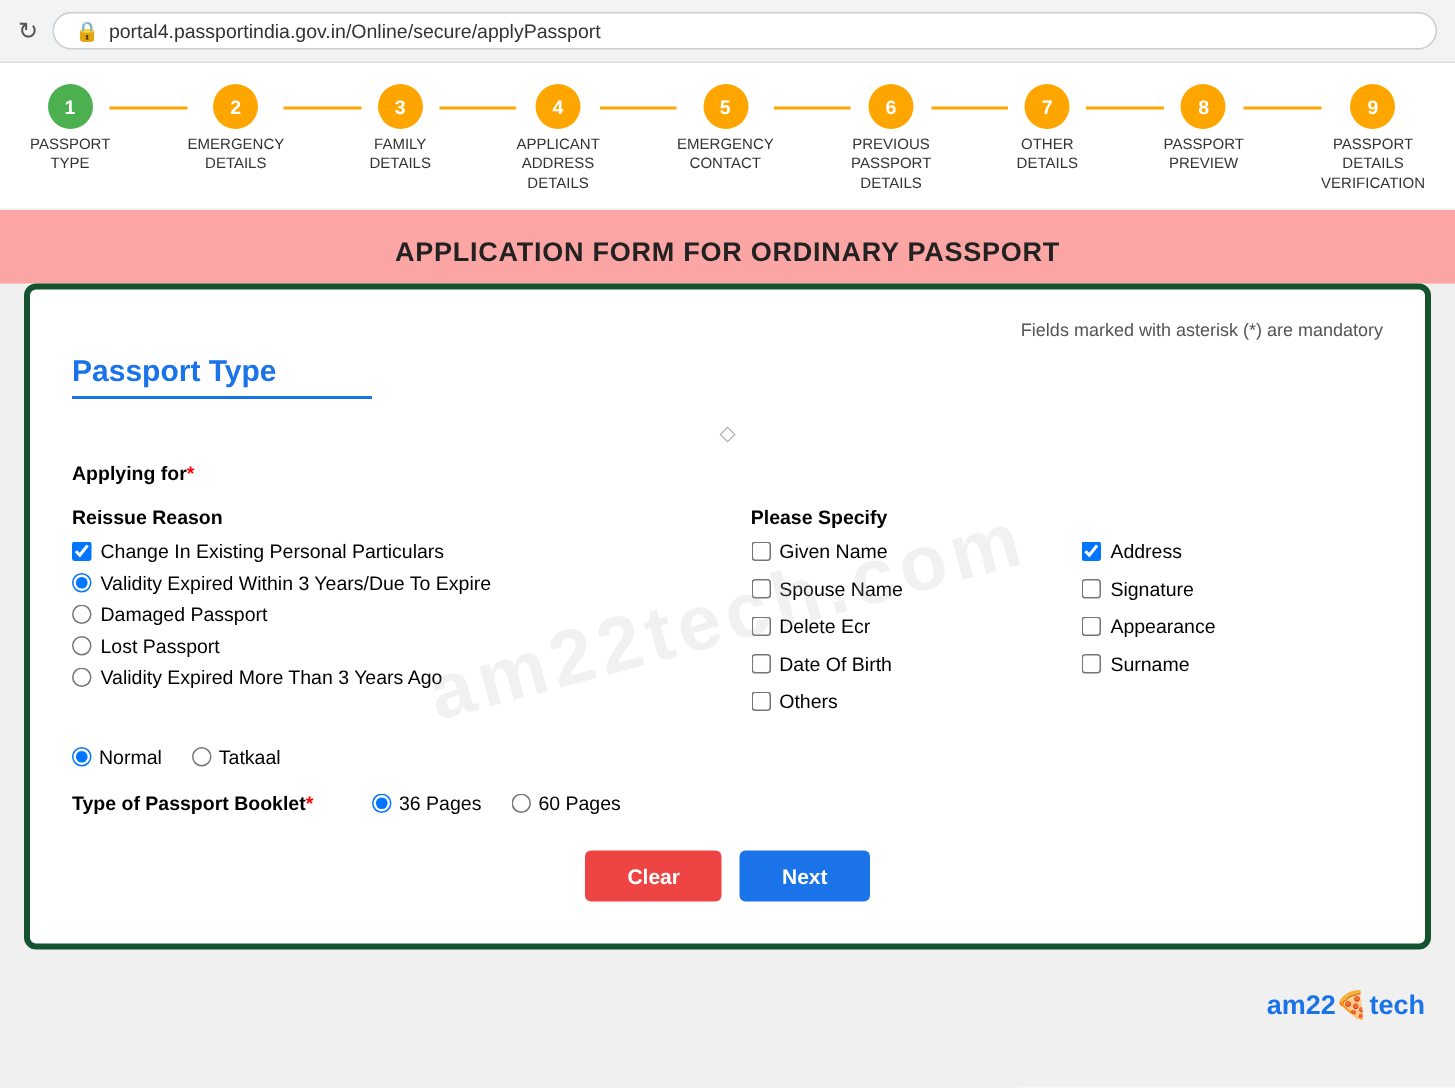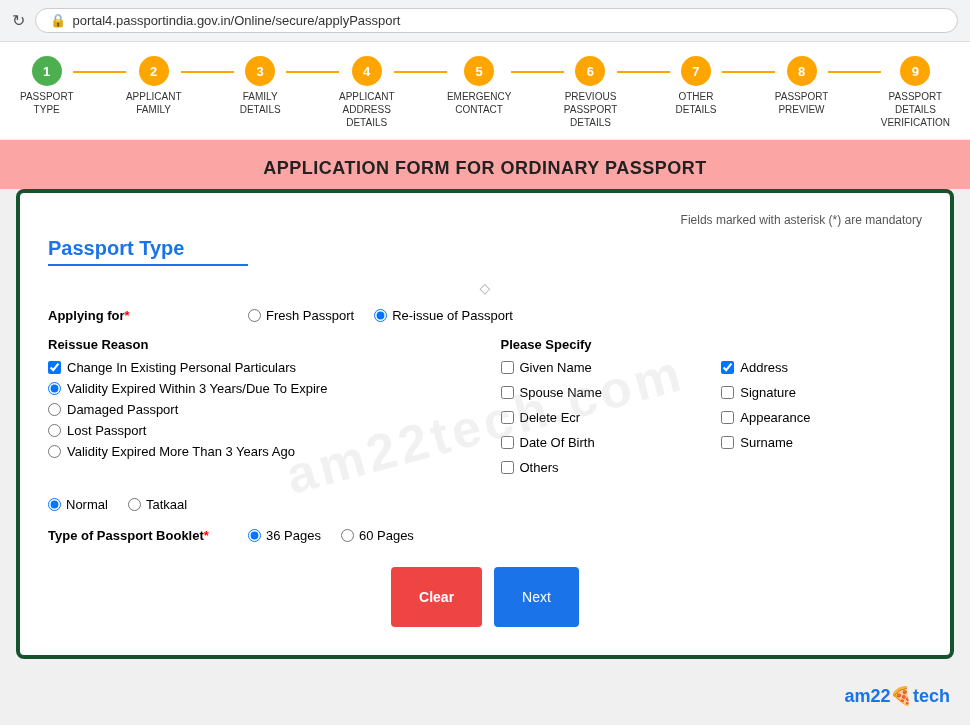--- a/index.html
+++ b/index.html
@@ -222,24 +222,24 @@
       padding: 9px 28px;
       border-radius: 4px;
       font-size: 14px;
       font-weight: bold;
       cursor: pointer;
     }
     .btn-next {
       background: #1a73e8;
       color: white;
       border: none;
-      padding: 22px 28px;
+      padding: 9px 28px;
       border-radius: 4px;
       font-size: 14px;
-      font-weight: normal;
+      font-weight: bold;
       cursor: pointer;
     }
   </style>
 </head>
 <body>
 
 <div class="browser-bar">
   <span class="refresh-icon">↻</span>
   <div class="address-bar">
     <span class="lock-icon">🔒</span>
@@ -249,21 +249,21 @@
 
 <div class="steps-container">
   <div class="steps-track" id="steps-track">
   <div class="step-item">
         <div class="step-circle active">1</div>
         <div class="step-label">PASSPORT TYPE</div>
       </div>
       <div class="step-connector"></div>
       <div class="step-item">
         <div class="step-circle pending">2</div>
-        <div class="step-label">APPLICANT FAMILY</div>
+        <div class="step-label">EMERGENCY DETAILS</div>
       </div>
       <div class="step-connector"></div>
       <div class="step-item">
         <div class="step-circle pending">3</div>
         <div class="step-label">FAMILY DETAILS</div>
       </div>
       <div class="step-connector"></div>
       <div class="step-item">
         <div class="step-circle pending">4</div>
         <div class="step-label">APPLICANT ADDRESS DETAILS</div>
@@ -306,24 +306,20 @@
   <div class="watermark">am22tech.com</div>
 
   <div class="section-heading">Passport Type</div>
   <div class="section-heading-underline"></div>
   <div class="diamond-icon">◇</div>
 
   <div class="form-row">
     <div class="form-label">
       <span>Applying for</span><span class="required">*</span>
     </div>
-    <div class="radio-group" id="applying-for-group">
-    <label class="radio-item"><input type="radio" name="applying_for" style=""> Fresh Passport</label>
-        <label class="radio-item"><input type="radio" name="applying_for" checked="" style=""> Re-issue of Passport</label>
-      </div>
   </div>
 
   <div class="reissue-row">
     <div class="reissue-col">
       <div class="subsection-label">Reissue Reason</div>
       <div id="reissue-options">
           <div class="checkbox-item"><input type="checkbox" checked="" style=""> Change In Existing Personal Particulars</div>
           <div class="checkbox-item"><input type="radio" name="reissue_reason" checked="" style=""> Validity Expired Within 3 Years/Due To Expire</div>
           <div class="checkbox-item"><input type="radio" name="reissue_reason" style=""> Damaged Passport</div>
           <div class="checkbox-item"><input type="radio" name="reissue_reason" style=""> Lost Passport</div>

